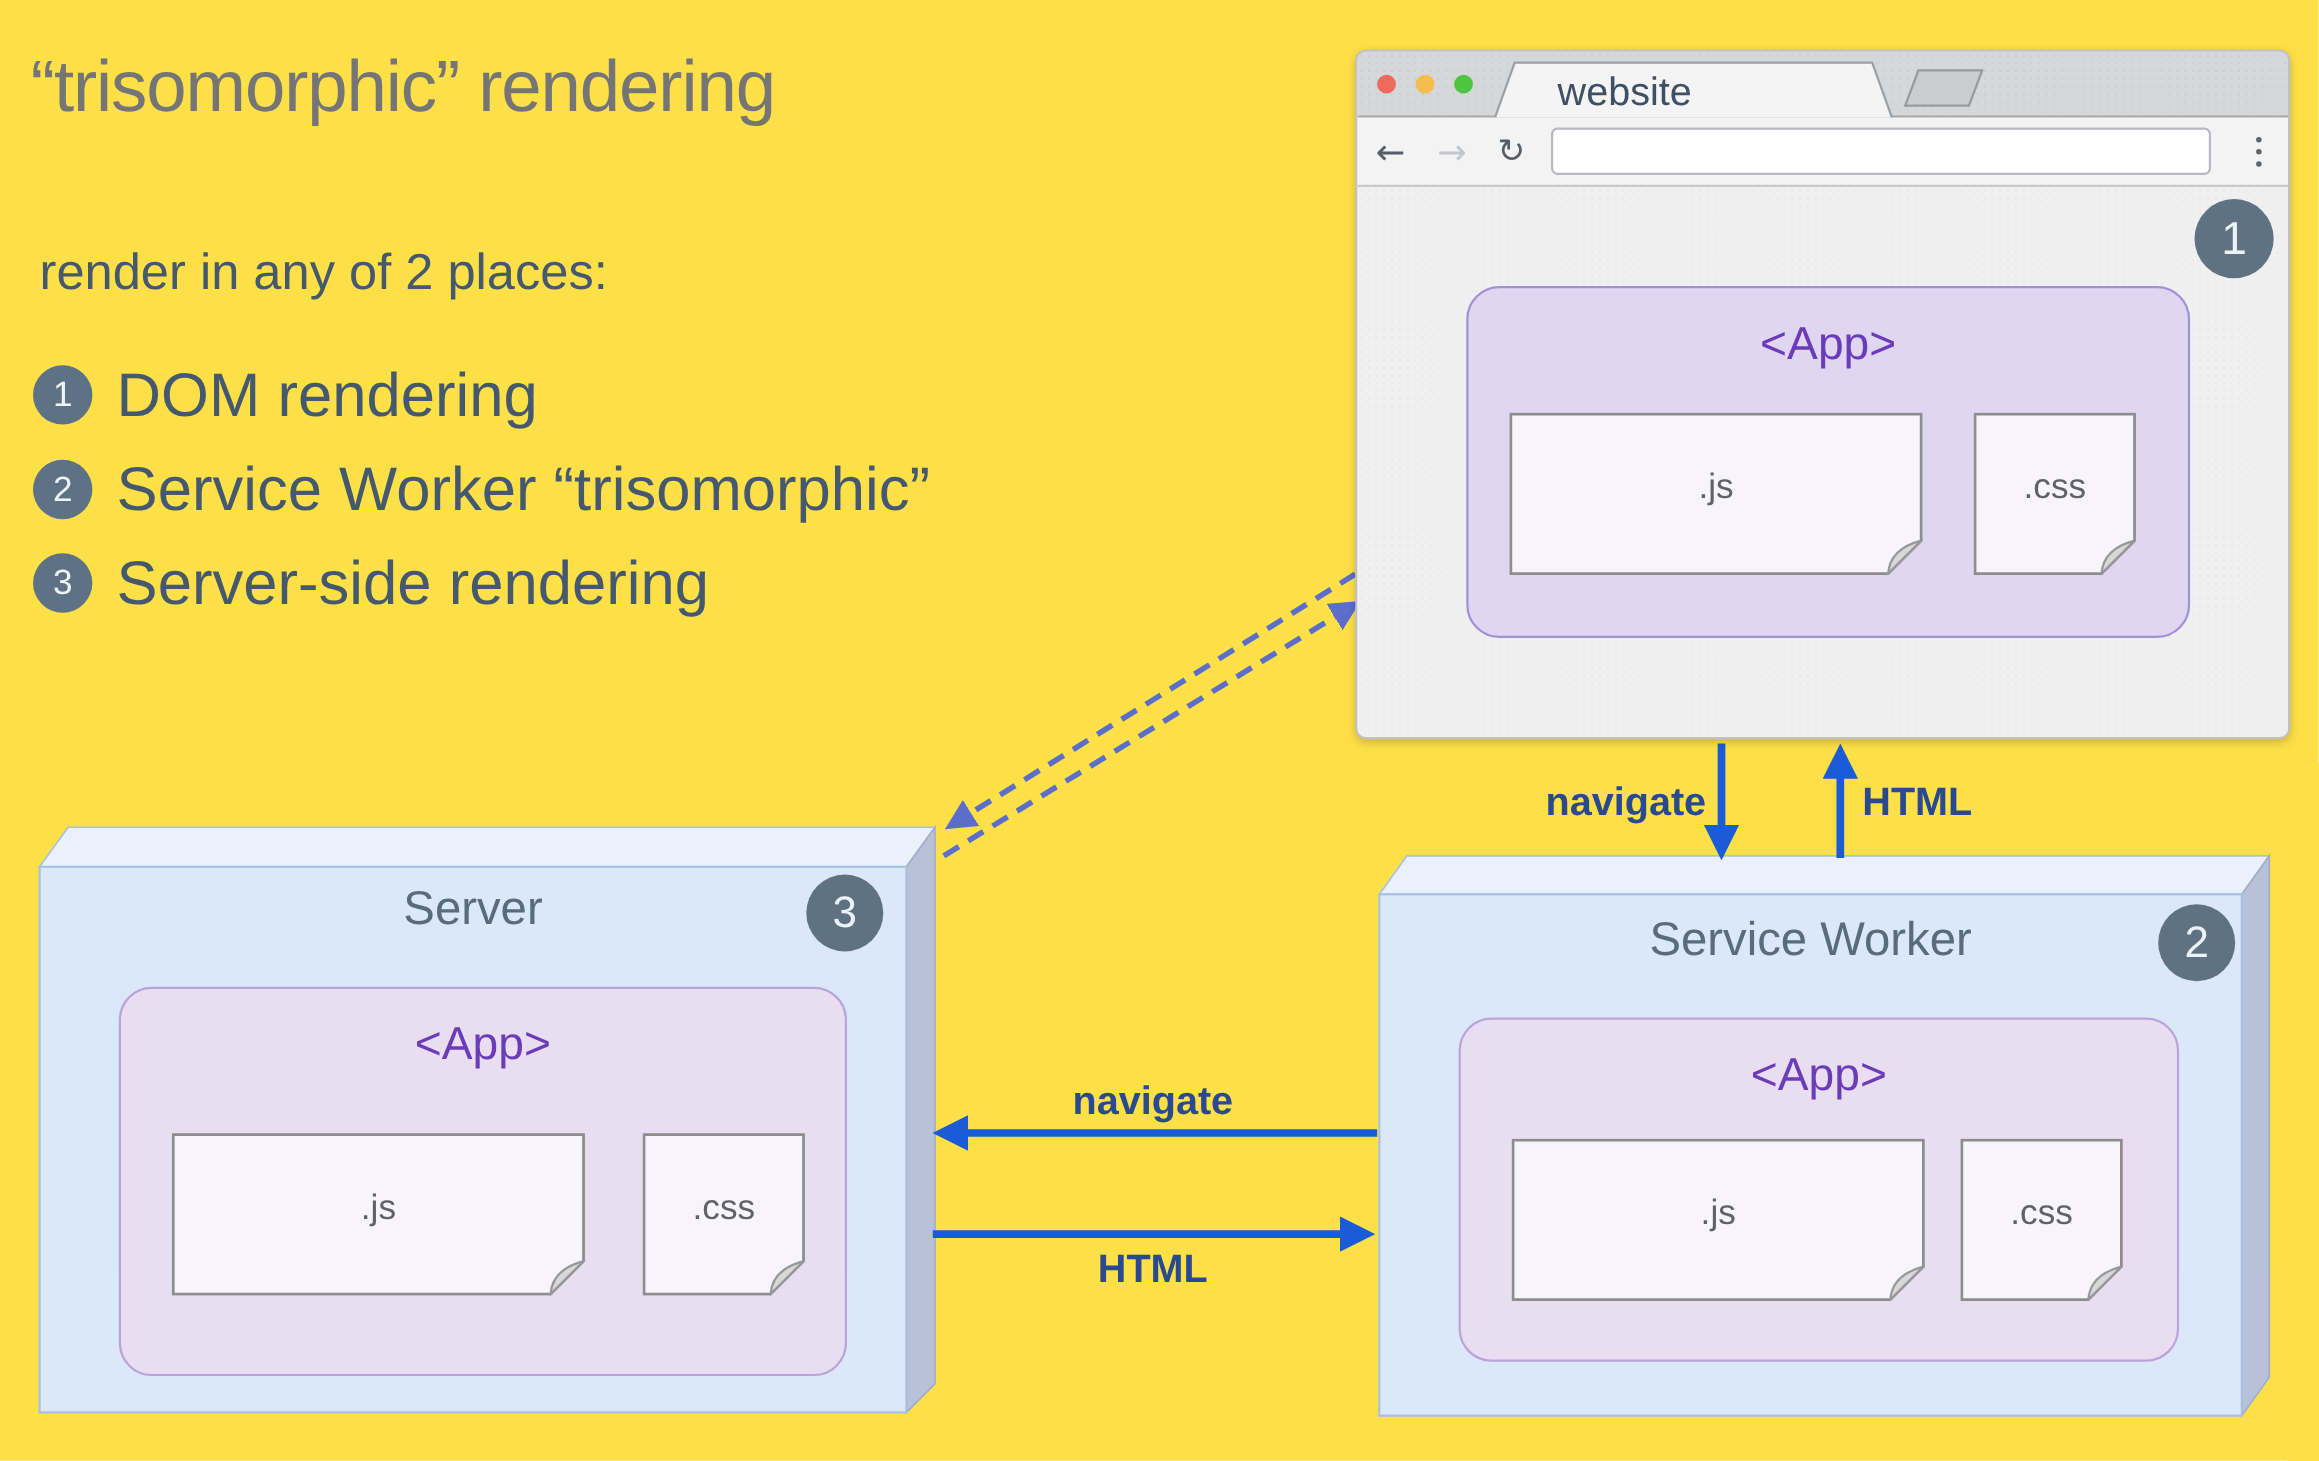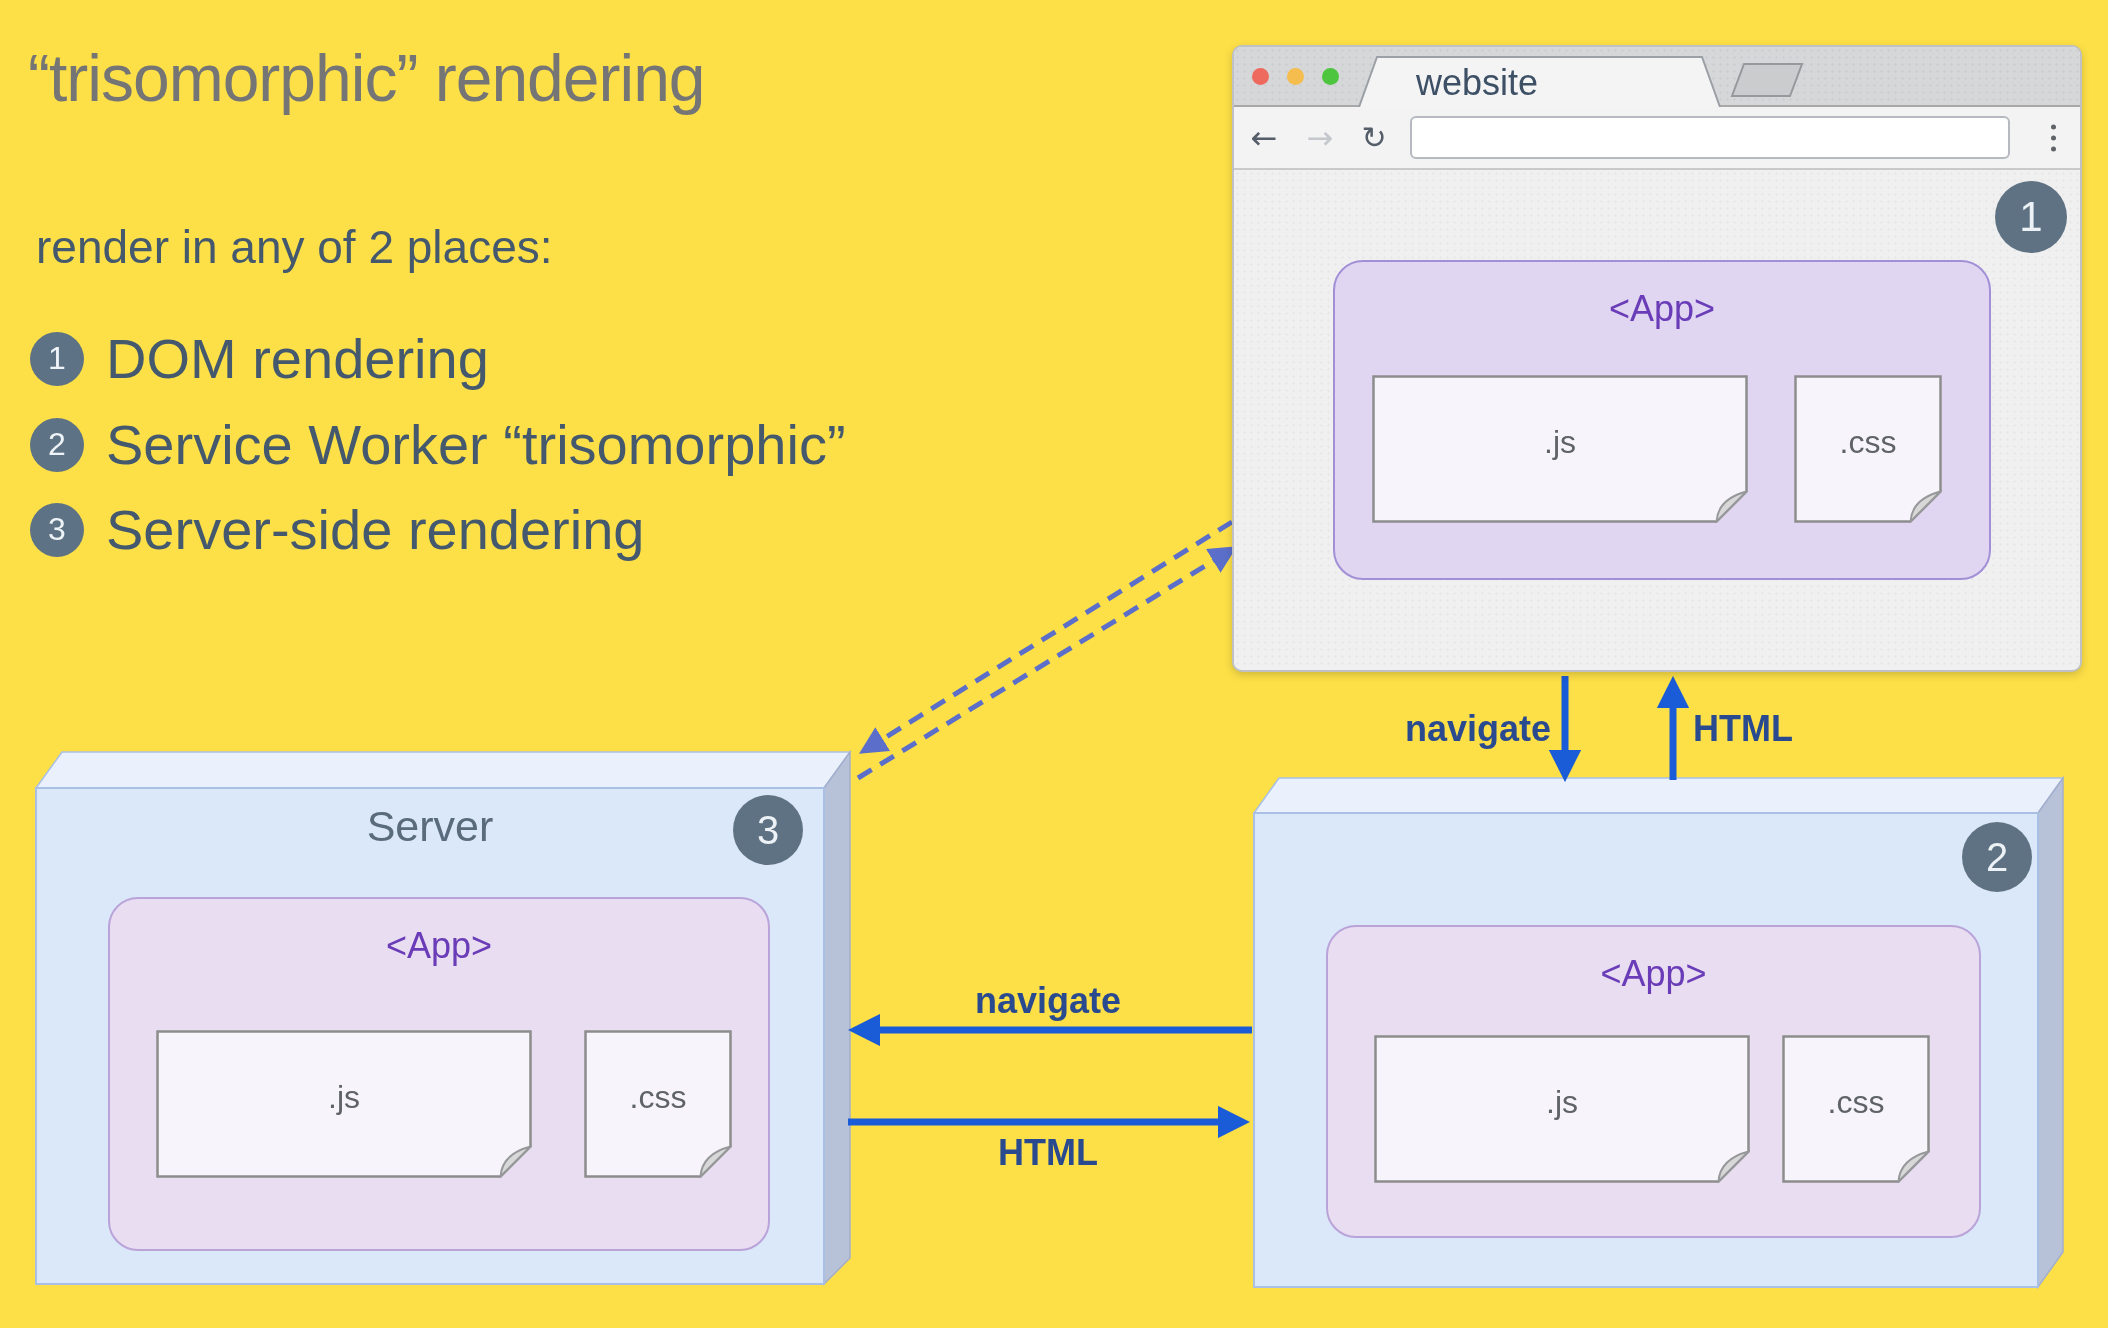--- a/index.html
+++ b/index.html
@@ -57,21 +57,21 @@
   
   .big-badge{
     position:absolute;border-radius:50%;background:#5f7283;color:#edf2f6;
     display:flex;align-items:center;justify-content:center;
   }
   .badge-72{width:72px;height:72px;font-size:42px;}
   .badge-70{width:70px;height:70px;font-size:40px;}
   .app-card{position:absolute;box-sizing:border-box;border-radius:30px;text-align:center;}
   .card-browser{background:#e0d6f2;border:2px solid #a290d6;}
   .card-box{background:#e9def1;border:2px solid #b9a3d9;}
-  .app-label{display:inline-block;margin-top:26px;font-size:36px;color:#6a3cb8;}
+  .app-label{display:inline-block;margin-top:26px;font-size:42px;color:#6a3cb8;}
   .box-title{position:absolute;text-align:center;font-size:43px;color:#5a6b7d;}
   .file{position:absolute;}
   .file svg{position:absolute;left:0;top:0;}
   .file-label{
     position:absolute;left:0;top:0;right:0;bottom:14px;
     display:flex;align-items:center;justify-content:center;
     font-size:32px;color:#5f6368;
   }
   .alabel{
     position:absolute;transform:translate(-50%,-50%);
@@ -197,20 +197,21 @@
     <svg width="148" height="148" viewBox="0 0 148 148">
       <path d="M1.5,1.5 H146.5 V116.5 L116.5,146.5 H1.5 Z" fill="#f7f5fb" stroke="#8d8d8d" stroke-width="2.5"></path>
       <path d="M146.5,116.5 L116.5,146.5 Q118,124 146.5,116.5 Z" fill="#d8d8d8" stroke="#96989a" stroke-width="2"></path>
     </svg>
     <span class="file-label">.css</span>
   </div>
 
   <div class="alabel" style="left:1048px;top:1001px;">navigate</div>
   <div class="alabel" style="left:1048px;top:1153px;">HTML</div>
 
+  <div class="box-title" style="left:1254px;top:830px;width:784px;">Service Worker</div>
   <div class="big-badge badge-70" style="left:1962px;top:822px;">2</div>
   <div class="app-card card-box" style="left:1326px;top:925px;width:655px;height:313px;">
     <span class="app-label">&lt;App&gt;</span>
   </div>
   <div class="file" style="left:1374px;top:1035px;width:376px;height:148px;">
     <svg width="376" height="148" viewBox="0 0 376 148">
       <path d="M1.5,1.5 H374.5 V116.5 L344.5,146.5 H1.5 Z" fill="#f7f5fb" stroke="#8d8d8d" stroke-width="2.5"></path>
       <path d="M374.5,116.5 L344.5,146.5 Q346,124 374.5,116.5 Z" fill="#d8d8d8" stroke="#96989a" stroke-width="2"></path>
     </svg>
     <span class="file-label">.js</span>

